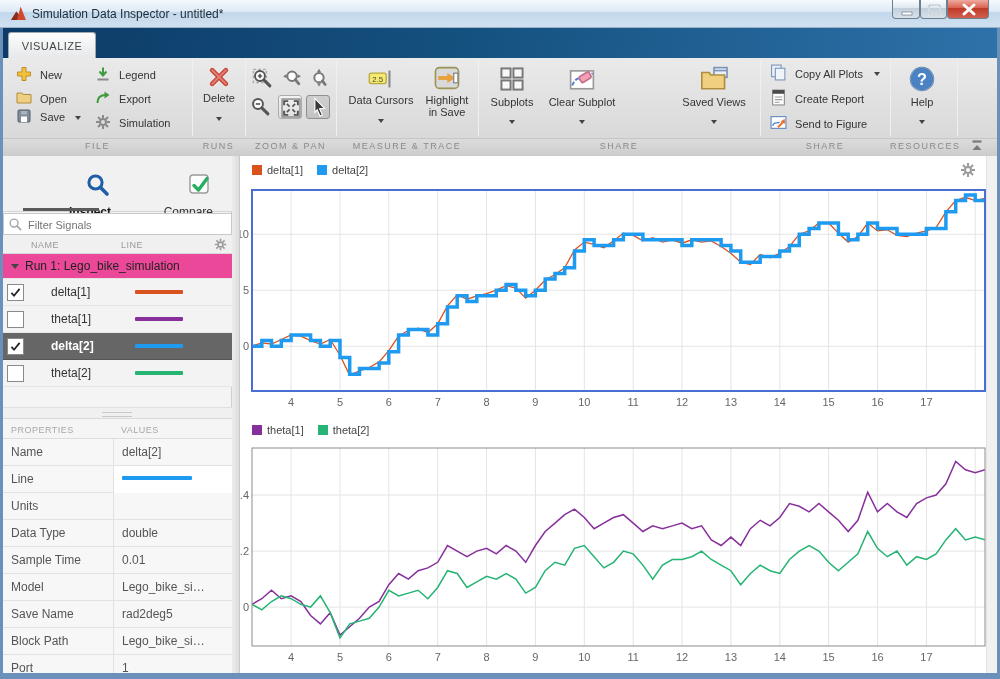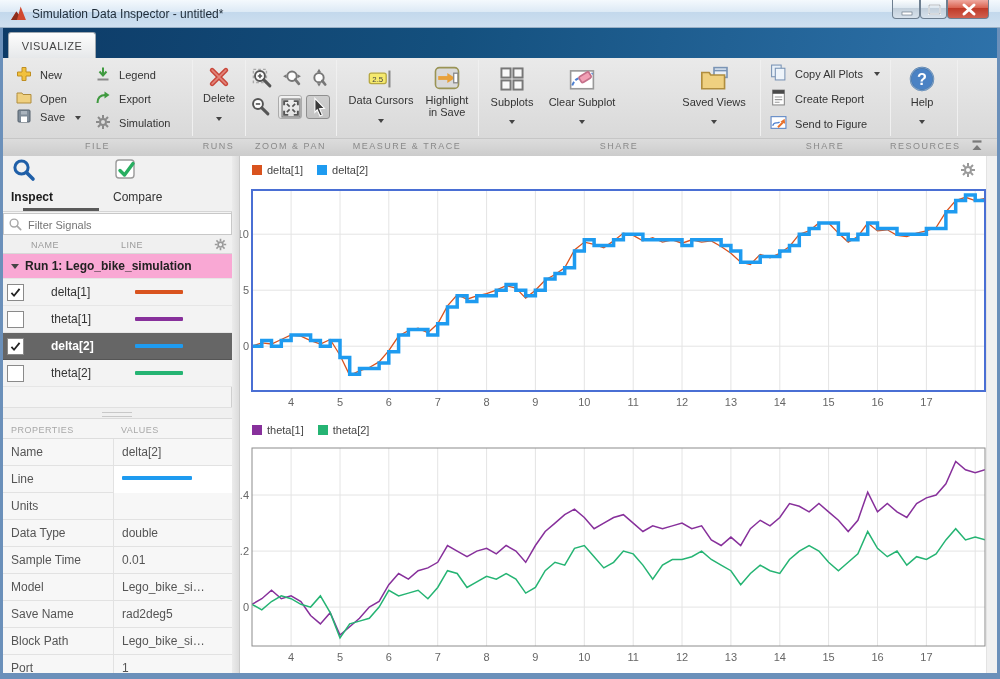--- a/index.html
+++ b/index.html
@@ -39,32 +39,32 @@
   
   .side{left:3px;top:156px;width:229px;height:517px;background:#f4f4f4;border-right:1px solid #cfcfcf;}
   .divider{left:232px;top:156px;width:8px;height:517px;background:linear-gradient(90deg,#ececec,#dcdcdc);
     border-right:1px solid #c9c9c9;}
   .main{left:240px;top:156px;width:757px;height:517px;background:#ffffff;}
   .borderL{left:0;top:28px;width:3px;height:651px;background:#6b90ba;}
   .borderR{left:997px;top:28px;width:3px;height:651px;background:#6b90ba;}
   .borderB{left:0;top:673px;width:1000px;height:6px;background:#6b90ba;}
   
   .sidetabs{left:0;top:0;width:229px;height:56px;background:#f1f1f1;border-bottom:1px solid #d5d5d5;}
-  .sidetab{top:1px;width:100px;text-align:left;}
+  .sidetab{top:16px;width:100px;text-align:right;}
   .sidetab .cap{font-size:12px;margin-top:3px;}
   .underline{left:20px;top:52px;width:76px;height:3px;background:#5a5a5a;}
   
   .filterbox{left:0px;top:57px;width:229px;height:22px;background:#fff;border:1px solid #c8c8c8;}
   .filterbox input{position:absolute;left:22px;top:1px;width:200px;height:18px;border:none;outline:none;
     font-size:11px;color:#555;font-family:"Liberation Sans",sans-serif;background:transparent;}
   
   .thead{left:0;top:79px;width:229px;height:19px;background:#f0f0f0;border-bottom:1px solid #d8d8d8;
     font-size:9px;color:#9a9a9a;letter-spacing:.5px;}
-  .runrow{left:0;top:98px;width:229px;height:25px;background:#f9a8d4;border-bottom:1px solid #e6e6e6;
-    font-size:12px;font-weight:bold;color:#222;line-height:25px;}
+  .runrow{left:0;top:98px;width:229px;height:25px;background:#ec4899;border-bottom:1px solid #e6e6e6;
+    font-size:12px;font-weight:normal;color:#222;line-height:25px;}
   .sigrows{left:0;top:123px;width:229px;}
   .sigrow{position:relative;height:26px;border-bottom:1px solid #e6e6e6;background:#f3f3f3;}
   .sigrow.sel{background:#666666;border-bottom:1px solid #555;}
   .sigrow .cb{position:absolute;left:4px;top:5px;width:15px;height:15px;background:#fff;
     border:1px solid #8a8a8a;}
   .sigrow .nm{position:absolute;left:48px;top:6px;font-size:12px;color:#333;}
   .sigrow.sel .nm{color:#fff;font-weight:bold;}
   .sigrow .sw{position:absolute;left:132px;top:11px;width:48px;height:4px;border-radius:1px;}
   
   .splitter{left:0;top:251px;width:229px;height:12px;background:#f0f0f0;border-top:1px solid #e0e0e0;

